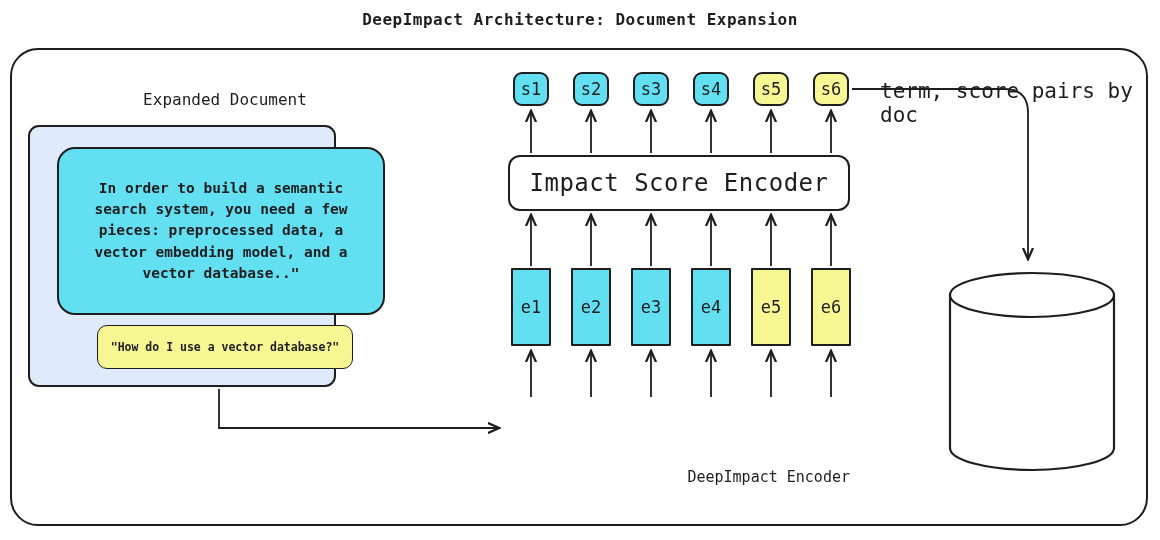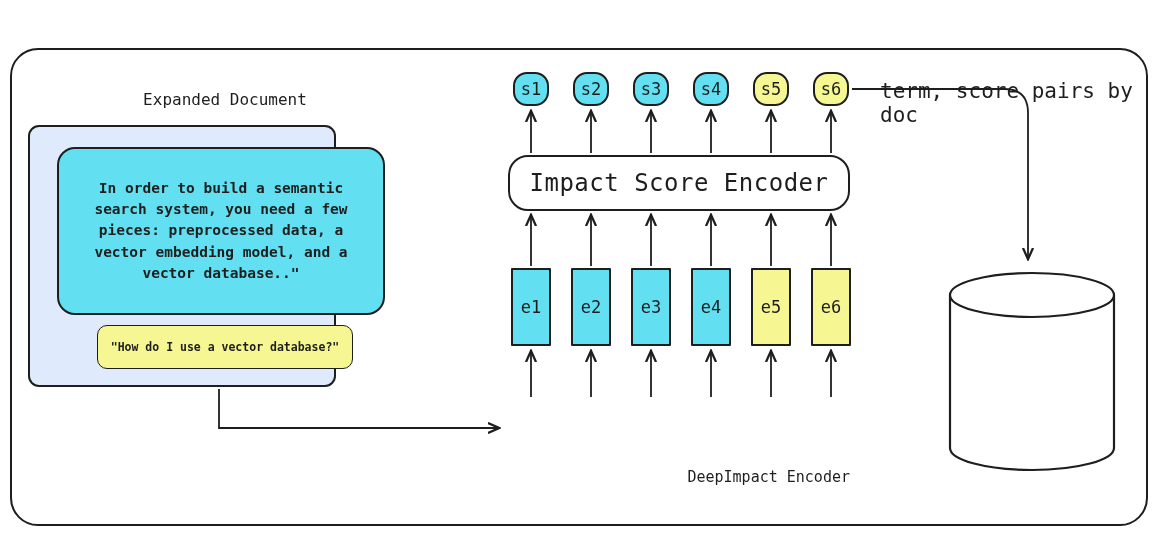--- a/index.html
+++ b/index.html
@@ -41,26 +41,26 @@
     position:absolute;left:67px;top:198px;width:256px;height:44px;
     background:var(--yellow);border:1.5px solid var(--ink);border-radius:10px;
     display:flex;align-items:center;justify-content:center;text-align:center;
     font-size:11.5px;padding:2px 8px;
   }
   .token{
     position:absolute;border:2px solid var(--ink);
     display:flex;align-items:center;justify-content:center;
     font-size:17px;background:var(--cyan);
   }
-  .token.s{width:36px;height:34px;top:72px;border-radius:14px;}
+  .token.s{width:36px;height:34px;top:72px;border-radius:9px;}
   .token.e{width:40px;height:78px;top:268px;border-radius:1px;}
   .token.yellow{background:var(--yellow);}
   .enc-box{
     position:absolute;left:508px;width:342px;height:56px;background:#ffffff;
-    border:2.5px solid var(--ink);border-radius:20px;
+    border:2.5px solid var(--ink);border-radius:12px;
     display:flex;align-items:center;justify-content:center;
     font-size:24px;letter-spacing:.5px;
   }
   .enc-box.ise{top:155px;}
   .enc-box.lme{top:400px;}
   .caption{
     position:absolute;left:508px;top:468px;width:342px;text-align:right;font-size:15px;
   }
   .pairs-label{
     position:absolute;left:880px;top:79px;width:268px;font-size:21px;
@@ -68,20 +68,21 @@
   .index-label{
     position:absolute;left:972px;top:348px;width:122px;text-align:center;
     font-size:19px;line-height:1.5;
   }
 </style>
 </head>
 <body>
 
 <div class="canvas">
 
+  <div class="title">DeepImpact Architecture: Document Expansion</div>
 
   <div class="outer-frame"></div>
 
   <svg class="connectors" viewBox="0 0 1160 540">
     <defs>
       <marker id="ah" viewBox="0 0 10 10" refX="8" refY="5" markerWidth="7" markerHeight="7" orient="auto-start-reverse">
         <path d="M0,1 L9,5 L0,9" fill="none" stroke="#1e1e1e" stroke-width="1.8"></path>
       </marker>
     </defs>
     <g stroke="#1e1e1e" stroke-width="1.8" fill="none">

